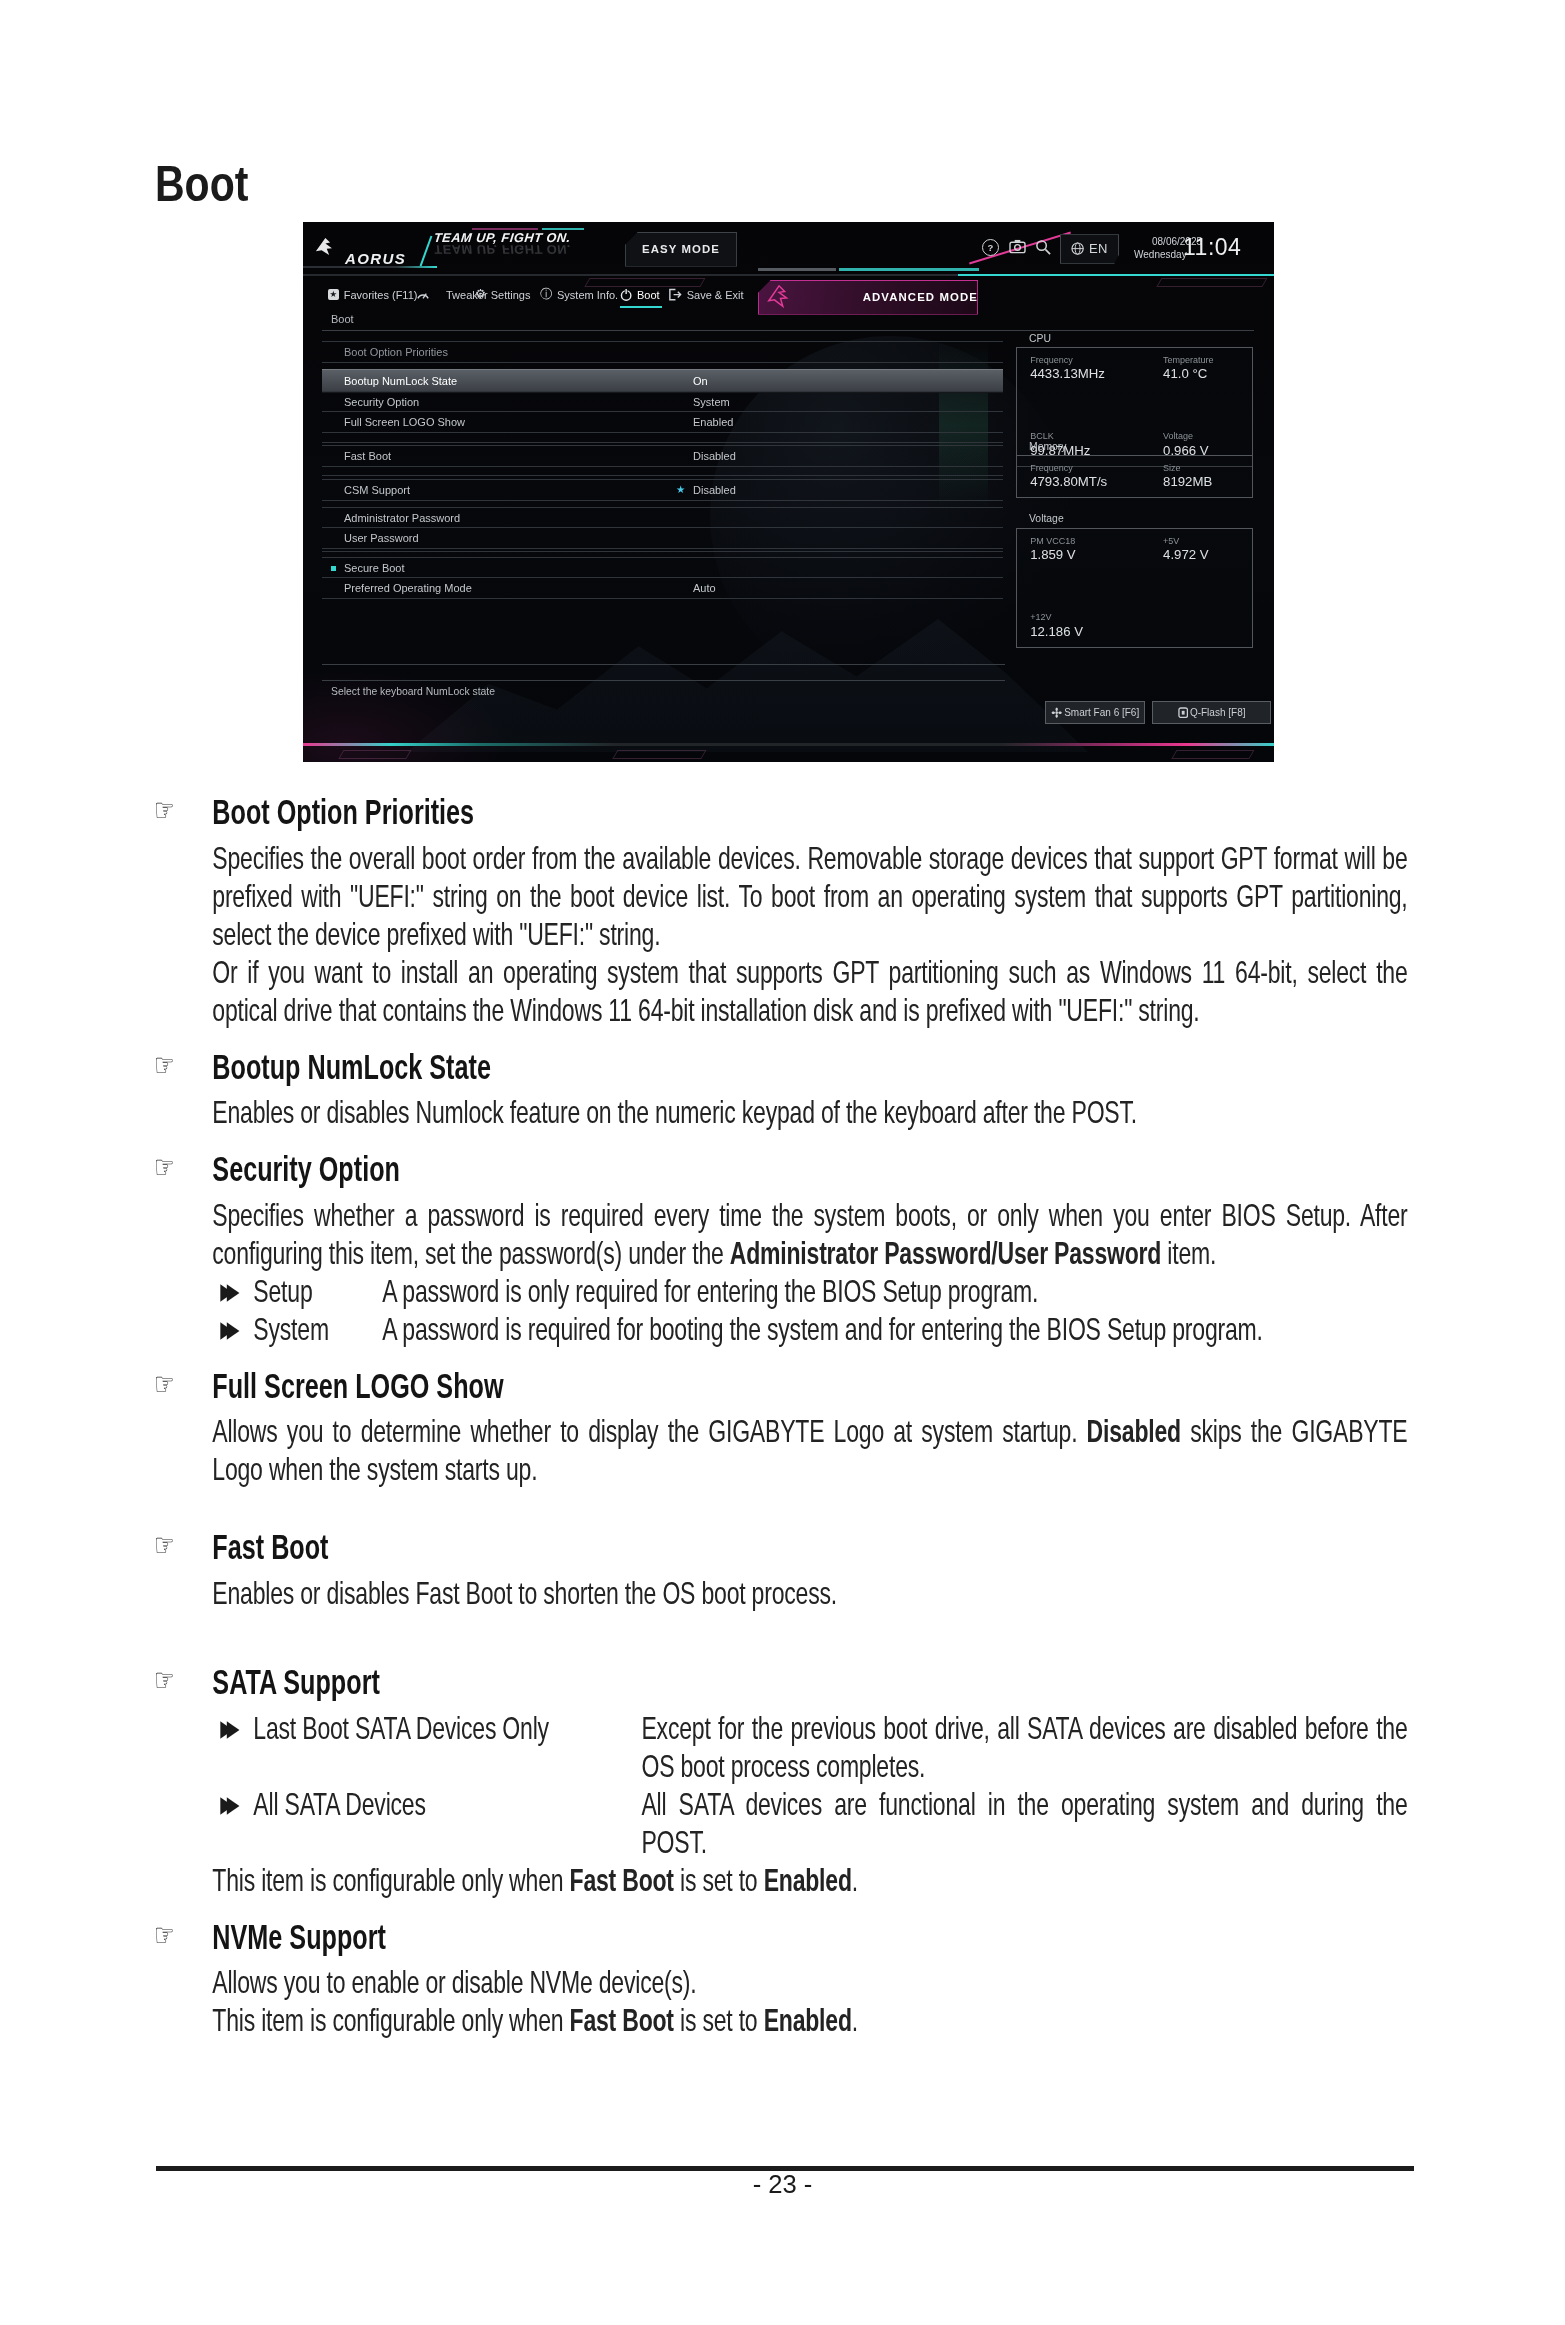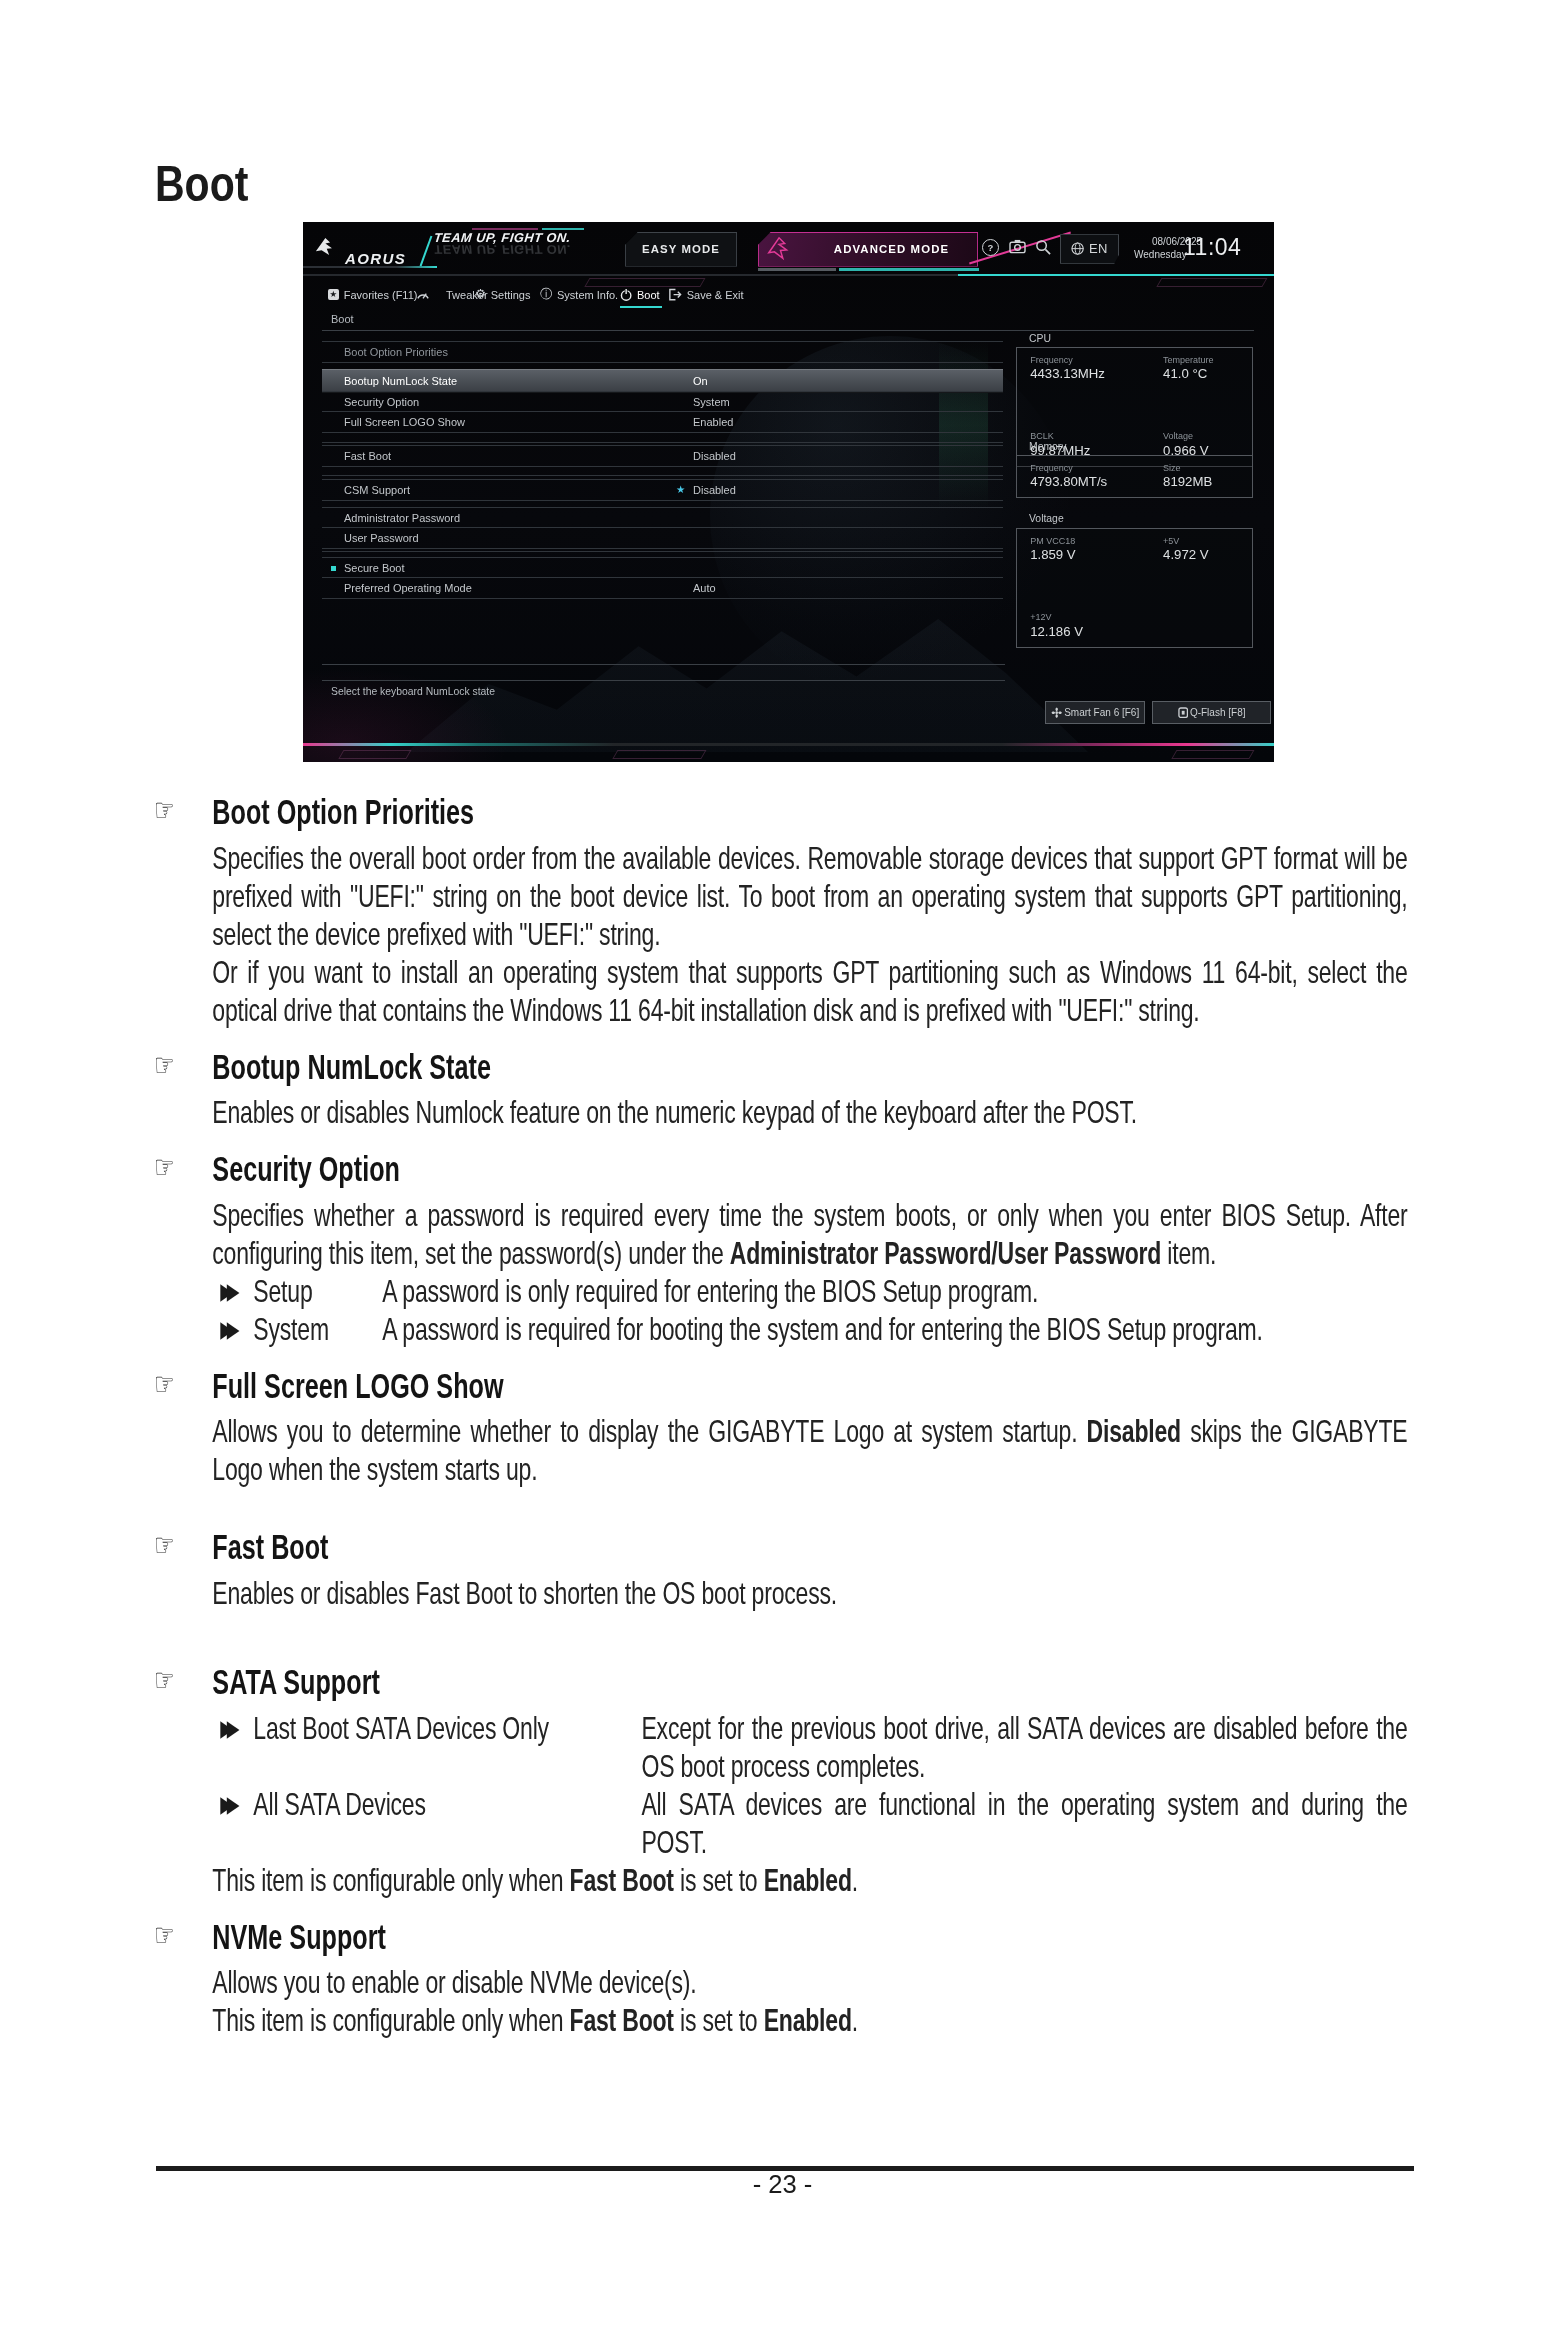--- a/index.html
+++ b/index.html
@@ -39,21 +39,21 @@
   .slogan-reflect{font-size:12.8px;font-weight:bold;font-style:italic;color:#9aa0a6;letter-spacing:0.5px;
     transform:scaleY(-1) skewX(6deg);opacity:0.30;white-space:nowrap;height:12.3px;overflow:hidden;margin-top:0.9px;}
   .slogan-dash1{position:absolute;left:38px;top:-1.9px;width:66px;height:1.9px;background:#7a2c5e;}
   .slogan-dash2{position:absolute;left:108px;top:-1.9px;width:42px;height:1.9px;background:#2fb3ac;}
   .slogan-slash{position:absolute;left:-9.5px;top:5.7px;width:1.9px;height:32px;background:#35d8d0;transform:rotate(20deg);}
   .mode-btn{position:absolute;top:9.5px;height:35px;display:flex;align-items:center;justify-content:center;
     font-size:11.4px;font-weight:bold;letter-spacing:1.1px;color:#e8eaec;
     clip-path:polygon(13.2px 0,100% 0,100% 100%,0 100%,0 13.2px);}
   .easy-mode{left:322px;width:112px;background:#0f1114;box-shadow:inset 0 0 0 0.9px #3f444a;}
   .adv-mode{left:455px;width:220px;background:linear-gradient(100deg,#4a1440 0%,#2c0d24 60%,#1c0817 100%);
-    box-shadow:inset 0 0 0 0.9px #c42f92;color:#ffffff;justify-content:center;padding-left:47px;box-sizing:border-box;}
+    box-shadow:inset 0 0 0 0.9px #c42f92;color:#ffffff;justify-content:flex-end;padding-left:47px;box-sizing:border-box;margin-top:48px;}
   .adv-falcon{position:absolute;left:7.6px;top:3.8px;}
   .adv-underline-gray{position:absolute;left:455px;top:46px;width:78px;height:2.8px;background:#565b61;}
   .adv-underline-cyan{position:absolute;left:536px;top:46px;width:140px;height:2.8px;background:#2fb3ac;}
   .pink-diag{position:absolute;left:664px;top:24.6px;width:106px;height:1.9px;background:#e23a97;transform:rotate(-17deg);}
   .tb-icon{position:absolute;top:17px;color:#cfd3d6;}
   .help-icon{left:679px;width:15px;height:15px;border:1.4px solid #cfd3d6;border-radius:50%;
     font-size:9.5px;display:flex;align-items:center;justify-content:center;font-weight:bold;}
   .lang-pill{position:absolute;left:757px;top:12.3px;width:57px;height:27.4px;background:#0d0f12;
     border:0.9px solid #41464c;display:flex;align-items:center;justify-content:center;gap:4.7px;
     clip-path:polygon(0 0,100% 0,100% 70%,92% 100%,0 100%);}

